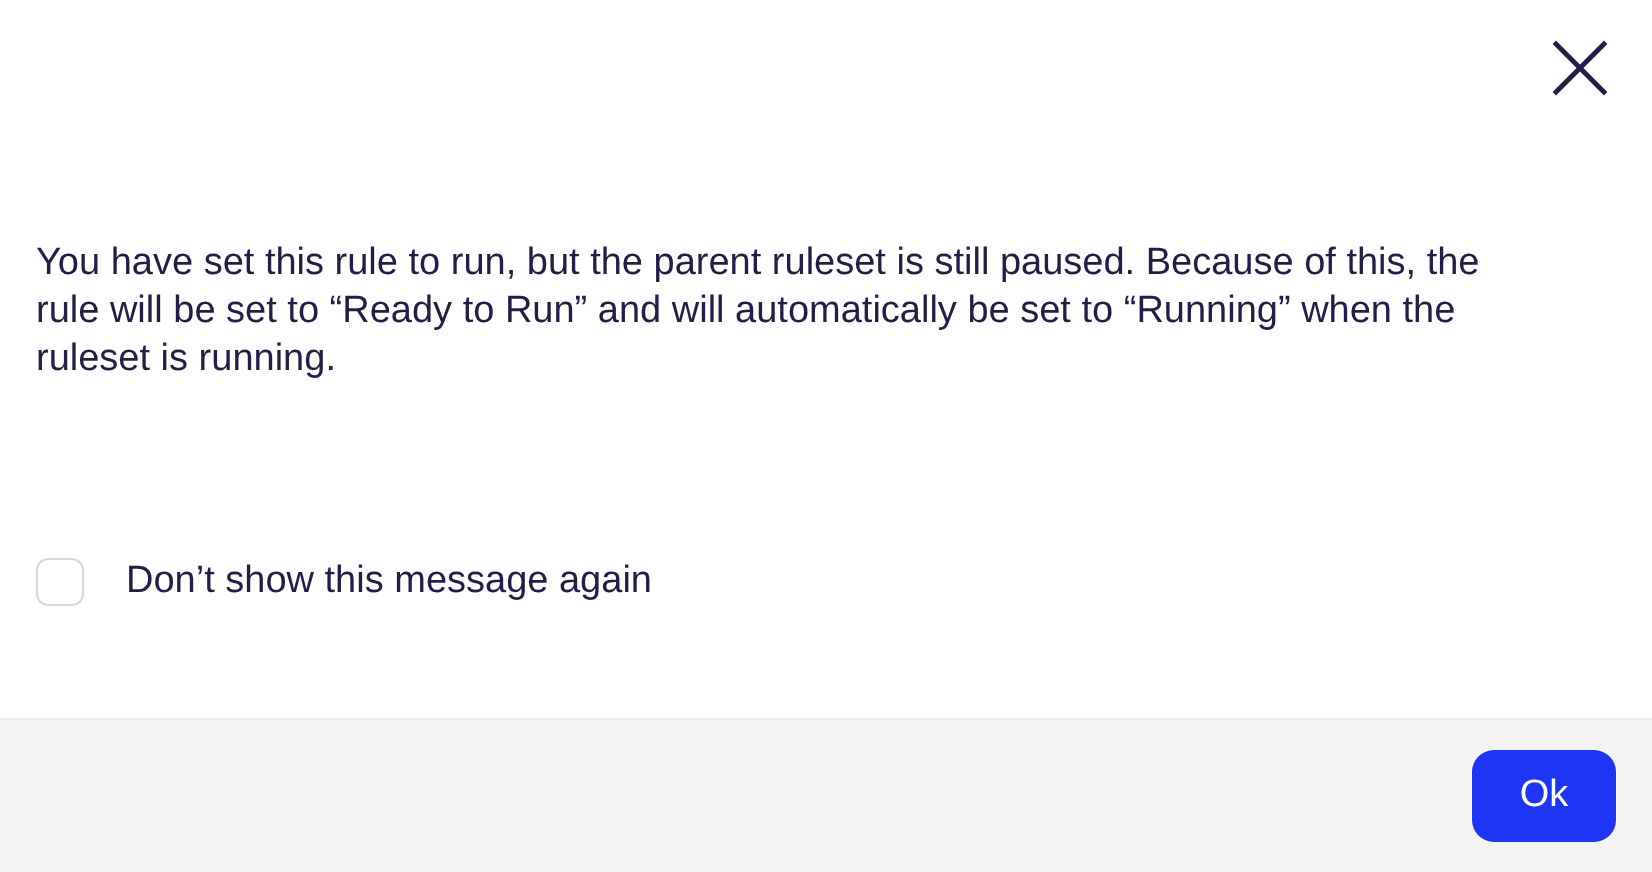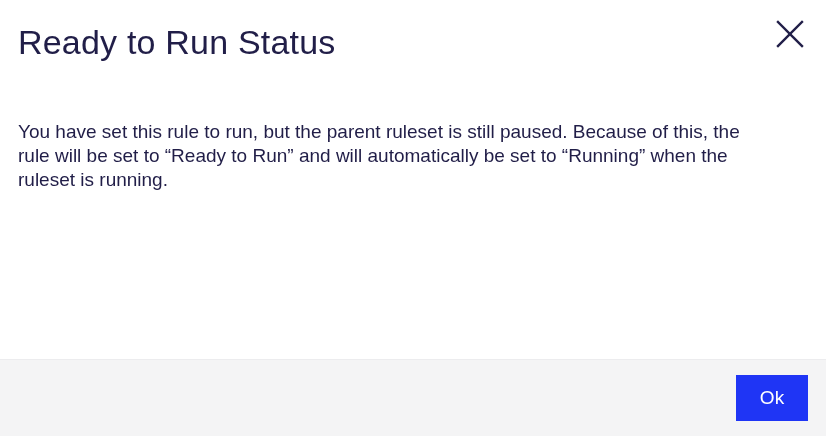--- a/index.html
+++ b/index.html
@@ -109,51 +109,54 @@
     padding-right: 18px;
     box-sizing: border-box;
   }
 
   .ok-button {
     min-width: 72px;
     height: 46px;
     background: #1f35f5;
     color: #ffffff;
     border: none;
-    border-radius: 0;
+    border-radius: 11px;
     font-family: "Liberation Sans", sans-serif;
     font-size: 19px;
     font-weight: 400;
     line-height: 46px;
     padding: 0 18px;
     cursor: pointer;
     text-align: center;
     margin-left: 36px;
   }
 </style>
 </head>
 <body>
 
 <div class="dialog">
 
   <div class="dialog-body">
 
-    <div class="dialog-title">Ready to Run Status</div>
 
     <button class="close-button">
       <span>
         <svg width="28" height="28" viewBox="0 0 28 28" aria-hidden="true">
           <line x1="2" y1="2" x2="26" y2="26" stroke="#211e48" stroke-width="2.4" stroke-linecap="square"></line>
           <line x1="26" y1="2" x2="2" y2="26" stroke="#211e48" stroke-width="2.4" stroke-linecap="square"></line>
         </svg>
       </span>
     </button>
 
     <div class="dialog-message">You have set this rule to run, but the parent ruleset is still paused. Because of this, the rule will be set to “Ready to Run” and will automatically be set to “Running” when the ruleset is running.</div>
 
+    <div class="checkbox-row">
+      <span class="checkbox-box"></span>
+      <span class="checkbox-label">Don’t show this message again</span>
+    </div>
 
   </div>
 
   <div class="dialog-footer">
     <button class="ok-button">Ok</button>
   </div>
 
 </div>
 
 </body></html>

